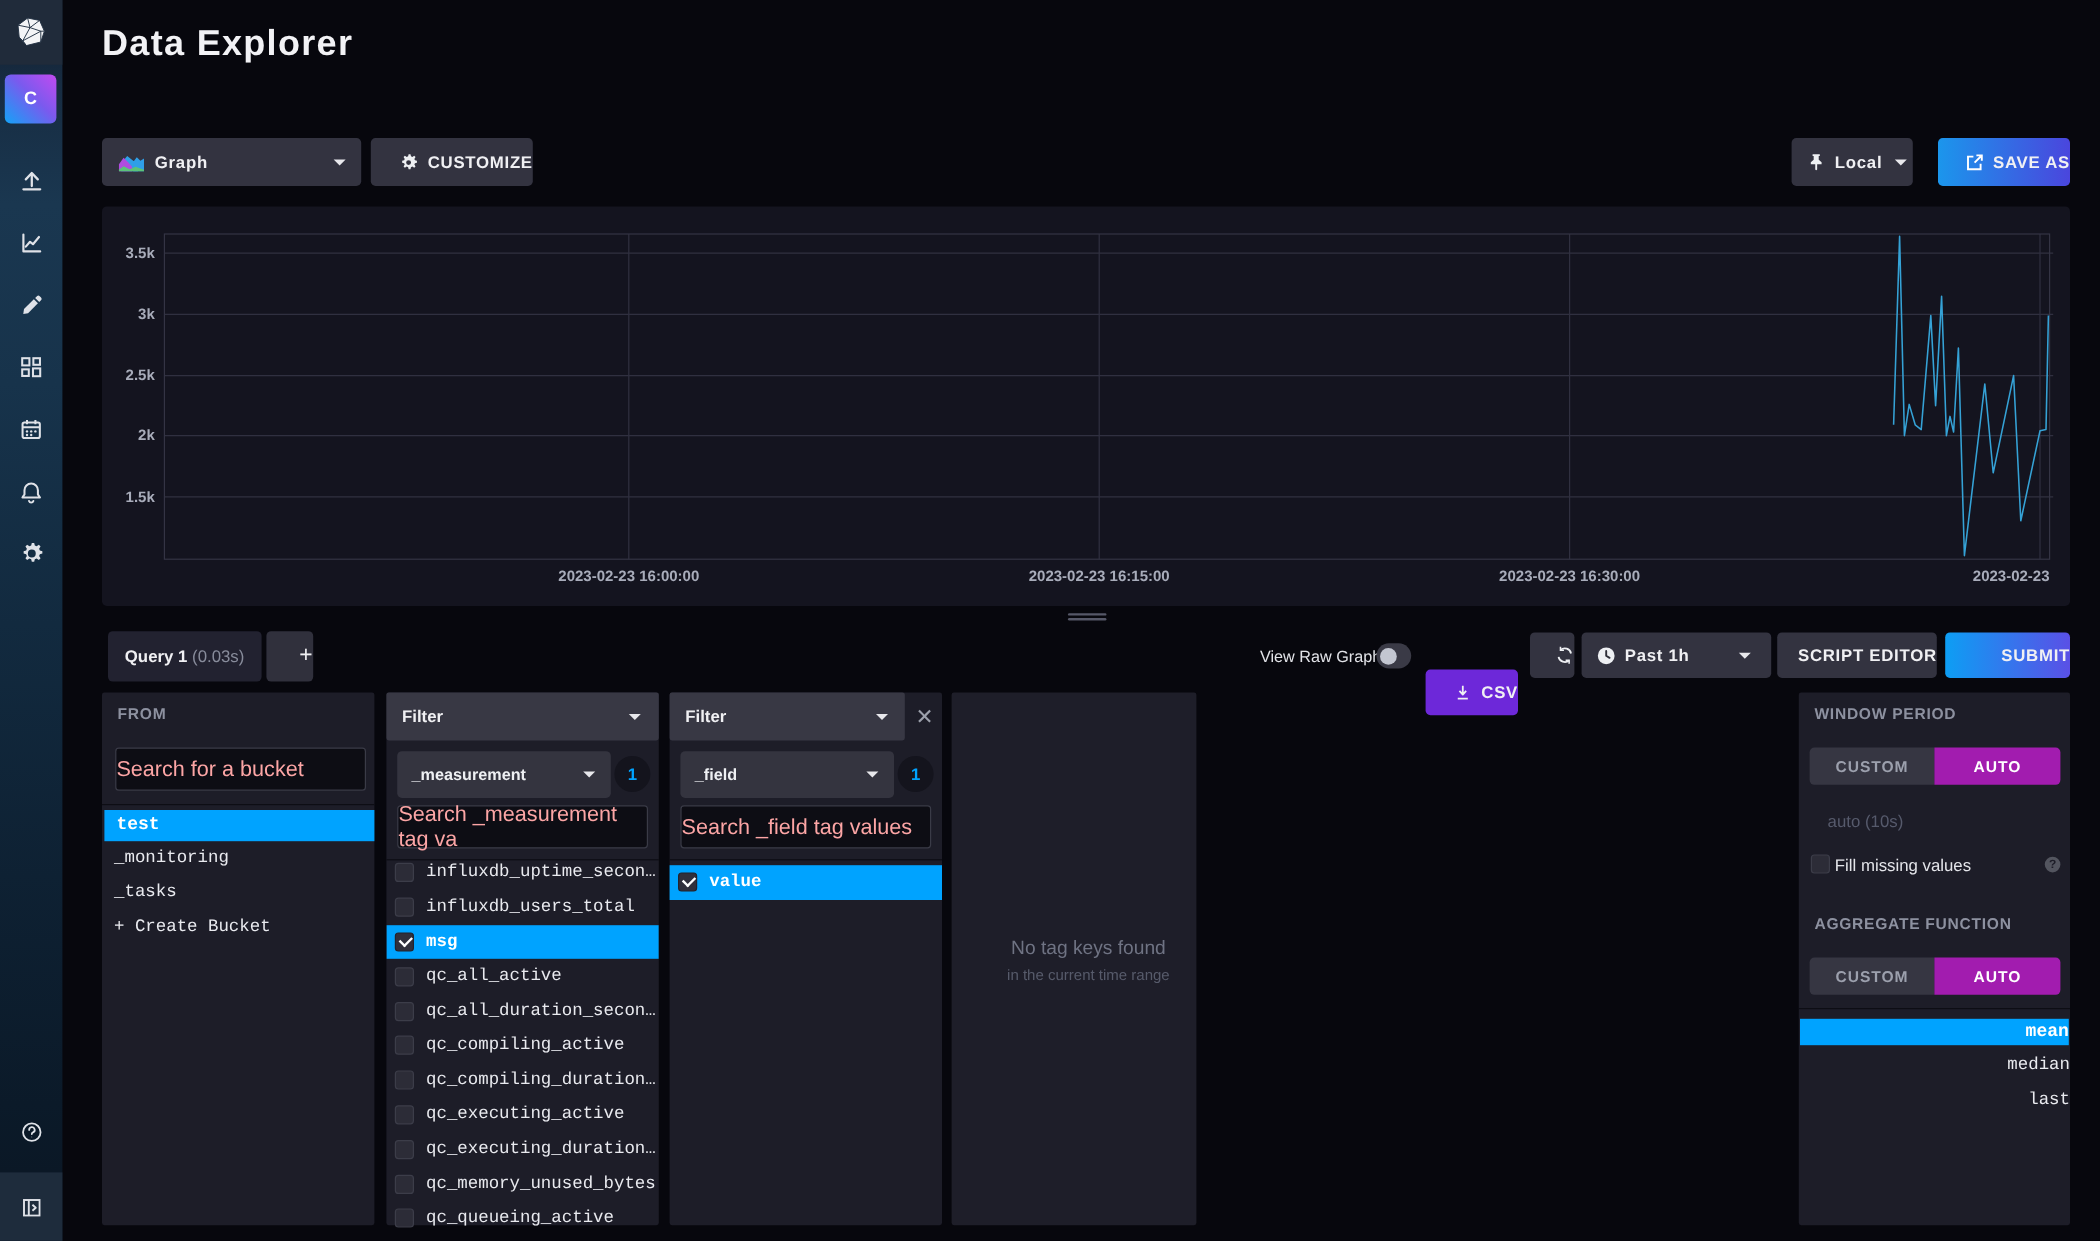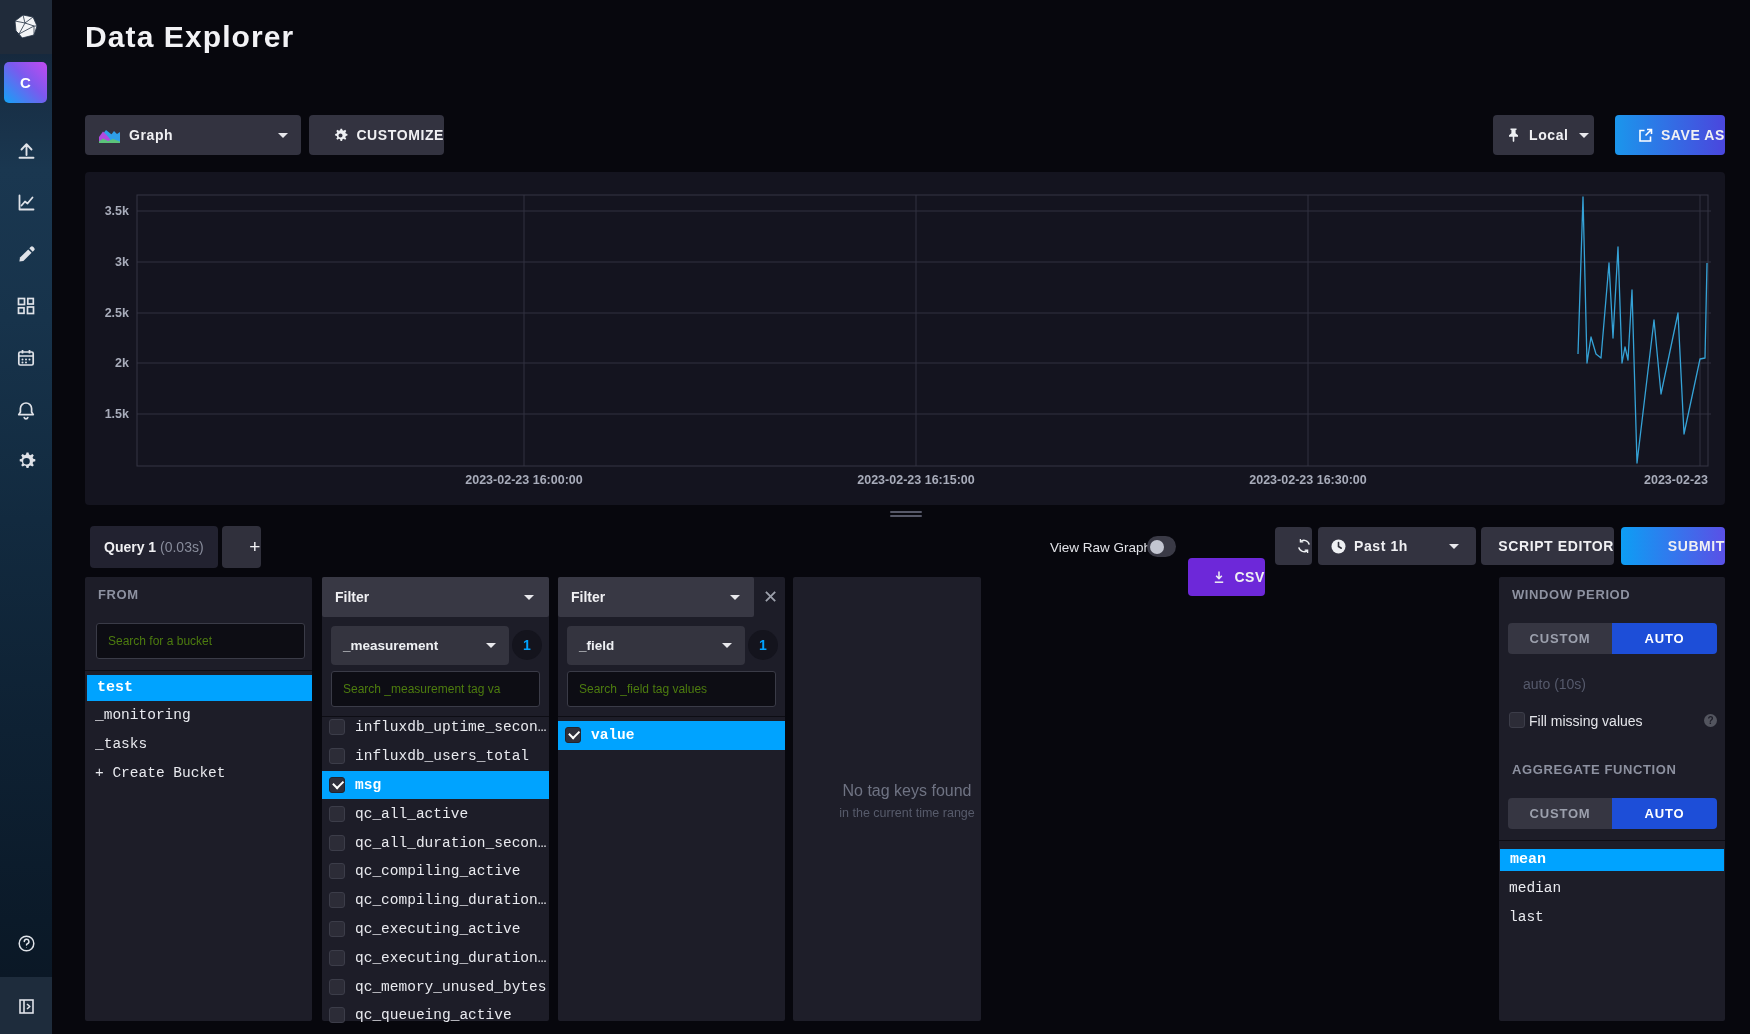--- a/index.html
+++ b/index.html
@@ -20,34 +20,34 @@
     font-size:14px; font-weight:bold; display:flex; align-items:center; justify-content:flex-end; letter-spacing:0.6px; }
   .btn38 { height:38px; }
   .caret { width:0; height:0; border-left:5px solid transparent; border-right:5px solid transparent;
     border-top:5px solid #e8e8ec; display:inline-block; }
   
   #chartpanel { position:absolute; left:85px; top:172px; width:1640px; height:333px; background:#14141f; border-radius:4px; }
   
   .panel { position:absolute; top:577px; height:444px; background:#1d1d28; border-radius:2px; }
   .panel-label { color:#8d91a0; font-size:13px; font-weight:bold; letter-spacing:0.6px; }
   .search { position:absolute; background:#0d0d14; border:1.5px solid #3a3b47; border-radius:3px;
-    color:#4d7c0f; font-size:12px; display:flex; align-items:center; padding-left:11px; }
+    color:#fca5a5; font-size:18px; display:flex; align-items:center; }
   .mono { font-family:"Liberation Mono", monospace; }
   .row-sel { background:#00a3ff; color:#fff; font-weight:bold; }
   .filter-head { position:absolute; top:0; height:40px; background:#383844; border-radius:2px;
     color:#f0f0f3; font-size:14px; font-weight:bold; display:flex; align-items:center; padding:0 13px; }
   .dd { position:absolute; background:#34343f; border-radius:4px; color:#eef0f3; font-size:13.5px;
     font-weight:bold; display:flex; align-items:center; padding:0 12px; height:39px; }
   .badge { position:absolute; width:30px; height:30px; border-radius:50%; background:#14141d;
     color:#00a3ff; font-size:14px; font-weight:bold; text-align:center; line-height:30px; }
   .checkbox { display:inline-block; width:16px; height:16px; background:#2c2c37; border:1px solid #3c3d49; border-radius:3px; }
   .seg { position:absolute; height:31px; display:flex; align-items:center; justify-content:center;
     font-size:13px; font-weight:bold; letter-spacing:0.8px; }
   .seg-off { background:#363642; color:#9ca0ad; }
-  .seg-on { background:#1d4ed8; color:#fff; }
+  .seg-on { background:#a21caf; color:#fff; }
   .fr { height:28.8px; display:flex; align-items:center; padding-left:7px; }
   .fr .checkbox { margin-right:10px; flex:none; }
   .fr span:last-child { white-space:nowrap; overflow:hidden; }
   .cb-on { background:#30303c; border-color:#23232d; position:relative; }
   .cb-on::after { content:""; position:absolute; left:3px; top:2px; width:8px; height:4.5px;
     border-left:2.5px solid #fff; border-bottom:2.5px solid #fff; transform:rotate(-45deg); }
 </style>
 </head>
 <body>
 <div id="sidebar">
@@ -309,35 +309,35 @@
   <div class="search" style="left:9px;top:94px;width:209px;height:36px;">Search _field tag values</div>
   <div style="position:absolute;left:0;top:139px;width:227px;height:1px;background:#0d0d14"></div>
   <div class="mono" style="position:absolute;left:0;top:144px;width:227px;color:#e9eaef;font-size:14.5px;">
     <div class="fr row-sel">
         <span class="checkbox cb-on"></span>
         <span>value</span>
       </div>
   </div>
 </div>
 
-<div class="panel" style="left:793px;width:188px;background:#1e1e29;">
+<div class="panel" style="left:793px;width:204px;background:#1e1e29;">
   <div style="position:absolute;left:0;top:205px;width:228px;text-align:center;color:#6f7383;font-size:16px;">No tag keys found</div>
   <div style="position:absolute;left:0;top:229px;width:228px;text-align:center;color:#575b6b;font-size:12.5px;">in the current time range</div>
 </div>
 
 <div class="panel" style="left:1499px;width:226px;">
   <div class="panel-label" style="position:absolute;left:13px;top:10px;">WINDOW PERIOD</div>
   <div class="seg seg-off" style="left:9px;top:46px;width:104px;border-radius:4px 0 0 4px;">CUSTOM</div>
   <div class="seg seg-on" style="left:113px;top:46px;width:105px;border-radius:0 4px 4px 0;">AUTO</div>
   <div style="position:absolute;left:24px;top:99px;color:#565a6c;font-size:14px;">auto (10s)</div>
   <div style="position:absolute;left:10px;top:135px;"><span class="checkbox"></span></div>
   <div style="position:absolute;left:30px;top:136px;color:#e4e5ea;font-size:14px;">Fill missing values</div>
   <div style="position:absolute;left:205px;top:137px;width:13px;height:13px;border-radius:50%;background:#53555f;color:#1d1d28;font-size:10px;font-weight:bold;text-align:center;line-height:13px;">?</div>
   <div class="panel-label" style="position:absolute;left:13px;top:185px;">AGGREGATE FUNCTION</div>
   <div class="seg seg-off" style="left:9px;top:221px;width:104px;border-radius:4px 0 0 4px;">CUSTOM</div>
   <div class="seg seg-on" style="left:113px;top:221px;width:105px;border-radius:0 4px 4px 0;">AUTO</div>
   <div style="position:absolute;left:0;top:263px;width:226px;height:1px;background:#0d0d14"></div>
-  <div class="mono" style="position:absolute;left:0;top:264px;width:226px;color:#e9eaef;font-size:14.5px;">
+  <div class="mono" style="position:absolute;left:0;top:264px;width:226px;color:#e9eaef;font-size:14.5px;text-align:right;">
     <div class="row-sel" style="height:22px;line-height:22px;padding-left:10px;margin:8px 1px 0 1px;font-size:15px;">mean</div>
     <div style="height:29px;line-height:29px;padding-left:10px;margin-top:3px;">median</div>
     <div style="height:29px;line-height:29px;padding-left:10px;">last</div>
   </div>
 </div>
 
 </body></html>

